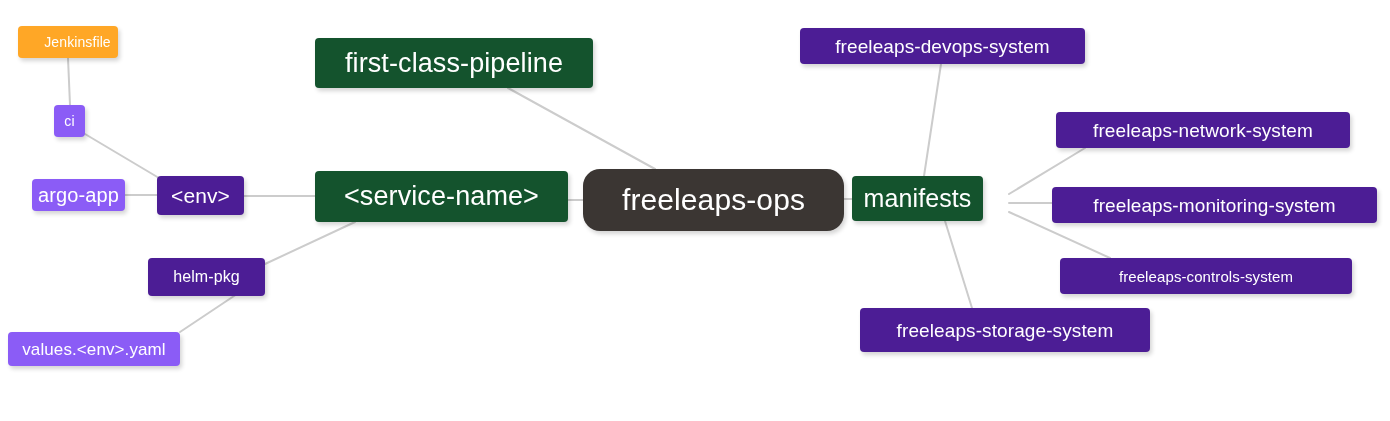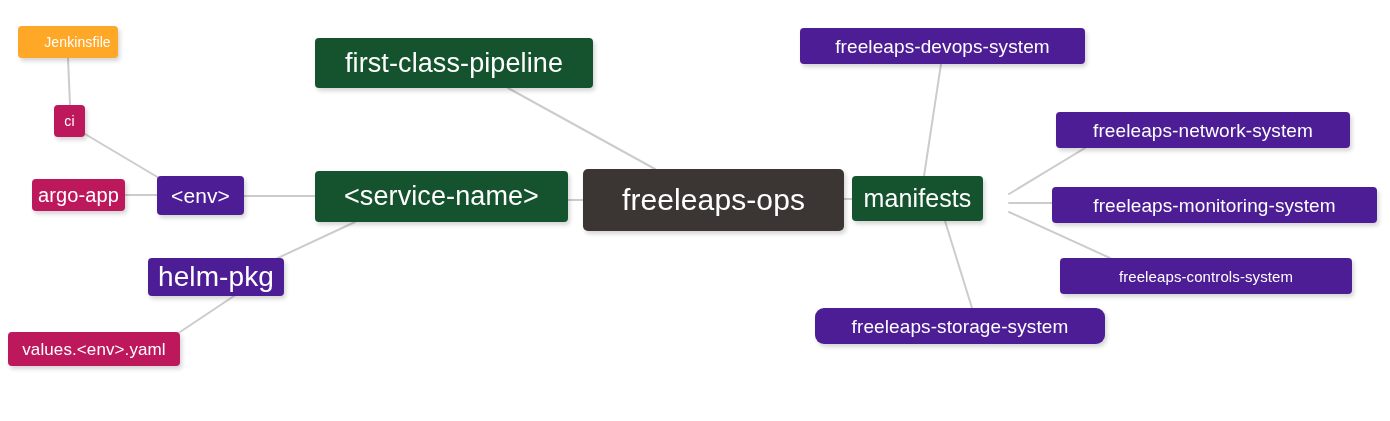--- a/index.html
+++ b/index.html
@@ -36,26 +36,26 @@
     justify-content: center;
     border-radius: 4px;
     color: #ffffff;
     white-space: nowrap;
     letter-spacing: 0.1px;
     box-shadow: 2px 3px 4px rgba(0,0,0,0.17);
     line-height: 1;
   }
   .node-root {
     background: #3b3633;
-    border-radius: 5px;
+    border-radius: 17px;
   }
   .node-blue    { background: #14532d; }
   .node-green   { background: #4c1d95; }
   .node-orange  { background: #ffa726; }
-  .node-red     { background: #be185d; }
+  .node-red     { background: #8b5cf6; }
 </style>
 </head>
 <body>
 
 <div id="mindmap">
   <svg id="edge-layer" width="1390" height="421" viewBox="0 0 1390 421" xmlns="http://www.w3.org/2000/svg">
       <line x1="68" y1="58" x2="70" y2="105" stroke="#cccccc" stroke-width="2" stroke-linecap="round"></line>
       <line x1="85" y1="134" x2="159" y2="178" stroke="#cccccc" stroke-width="2" stroke-linecap="round"></line>
       <line x1="125" y1="195" x2="157" y2="195" stroke="#cccccc" stroke-width="2" stroke-linecap="round"></line>
       <line x1="244" y1="196" x2="315" y2="196" stroke="#cccccc" stroke-width="2" stroke-linecap="round"></line>
@@ -68,25 +68,25 @@
       <line x1="1009" y1="194" x2="1085" y2="148" stroke="#cccccc" stroke-width="2" stroke-linecap="round"></line>
       <line x1="1009" y1="203" x2="1052" y2="203" stroke="#cccccc" stroke-width="2" stroke-linecap="round"></line>
       <line x1="1009" y1="212" x2="1110" y2="258" stroke="#cccccc" stroke-width="2" stroke-linecap="round"></line>
       <line x1="945" y1="221" x2="972" y2="308" stroke="#cccccc" stroke-width="2" stroke-linecap="round"></line>
     </svg>
   <div id="node-layer">
       <div class="node node-orange" style="left: 18px; top: 26px; width: 100px; height: 32px; font-size: 14px; padding-left: 19px;">Jenkinsfile</div>
       <div class="node node-red" style="left: 54px; top: 105px; width: 31px; height: 32px; font-size: 14px;">ci</div>
       <div class="node node-red" style="left: 32px; top: 179px; width: 93px; height: 32px; font-size: 20px;">argo-app</div>
       <div class="node node-green" style="left: 157px; top: 176px; width: 87px; height: 39px; font-size: 21px;">&lt;env&gt;</div>
-      <div class="node node-green" style="left: 148px; top: 258px; width: 136px; height: 38px; font-size: 28px; text-align: center;">helm-pkg</div>
+      <div class="node node-green" style="left: 148px; top: 258px; width: 117px; height: 38px; font-size: 16px; text-align: center;">helm-pkg</div>
       <div class="node node-red" style="left: 8px; top: 332px; width: 172px; height: 34px; font-size: 17px;">values.&lt;env&gt;.yaml</div>
       <div class="node node-blue" style="left: 315px; top: 38px; width: 278px; height: 50px; font-size: 27px;">first-class-pipeline</div>
       <div class="node node-blue" style="left: 315px; top: 171px; width: 253px; height: 51px; font-size: 27px;">&lt;service-name&gt;</div>
       <div class="node node-root" style="left: 583px; top: 169px; width: 261px; height: 62px; font-size: 30px;">freeleaps-ops</div>
       <div class="node node-blue" style="left: 852px; top: 176px; width: 131px; height: 45px; font-size: 25px;">manifests</div>
       <div class="node node-green" style="left: 800px; top: 28px; width: 285px; height: 36px; font-size: 19px;">freeleaps-devops-system</div>
       <div class="node node-green" style="left: 1056px; top: 112px; width: 294px; height: 36px; font-size: 19px;">freeleaps-network-system</div>
       <div class="node node-green" style="left: 1052px; top: 187px; width: 325px; height: 36px; font-size: 19px;">freeleaps-monitoring-system</div>
       <div class="node node-green" style="left: 1060px; top: 258px; width: 292px; height: 36px; font-size: 15px;">freeleaps-controls-system</div>
-      <div class="node node-green" style="left: 815px; top: 308px; width: 290px; height: 36px; font-size: 19px; border-radius: 9px;">freeleaps-storage-system</div>
+      <div class="node node-green" style="left: 860px; top: 308px; width: 290px; height: 44px; font-size: 19px;">freeleaps-storage-system</div>
     </div>
 </div>
 
 </body></html>

